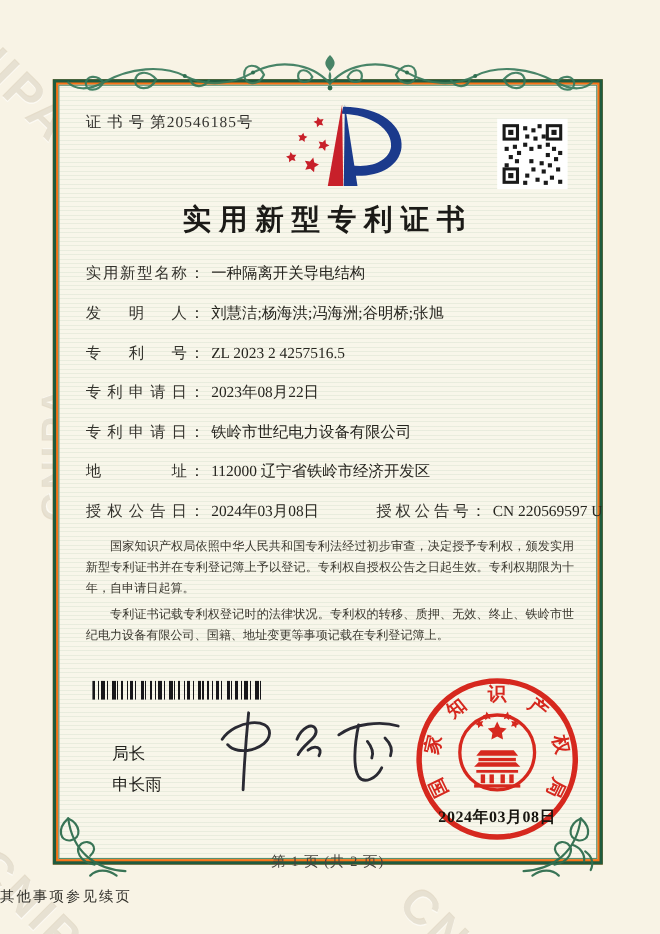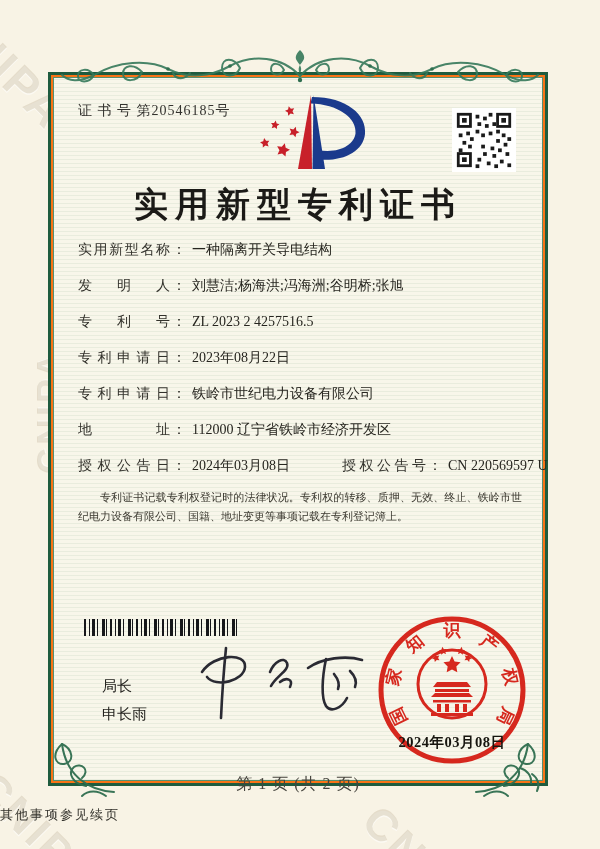--- a/index.html
+++ b/index.html
@@ -55,21 +55,21 @@
   
   .cert-no{
     position:absolute;left:24px;top:24px;
     font-size:14px;letter-spacing:1px;color:#33322e;
   }
   .logo{position:absolute;left:200px;top:12px;}
   .qr{position:absolute;left:398px;top:30px;background:#fff;padding:3px;}
 
   .title{
     position:absolute;left:0;top:104px;width:100%;
-    text-align:center;font-size:34px;font-weight:bold;
+    text-align:center;font-size:26px;font-weight:bold;
     letter-spacing:7px;color:#1b1a17;
   }
 
   
   .fields{position:absolute;left:24px;top:162px;right:18px;font-size:14px;color:#26251f;}
   .frow{display:flex;align-items:center;margin-bottom:16px;line-height:20px;}
   .flab{width:92px;flex:none;text-align:justify;text-align-last:justify;color:#33322c;}
   .fsep{flex:none;margin:0 6px 0 2px;}
   .fval{white-space:nowrap;}
   .fval-grant{width:136px;flex:none;}
@@ -109,21 +109,21 @@
   .seal text{
     font-family:"Liberation Serif","DejaVu Serif",serif;
     font-weight:bold;
   }
   .seal .arc-char{font-size:17px;fill:#d6281e;}
   .seal-date{font-size:14.5px;fill:#17150f;letter-spacing:0.5px;}
 
   
   .pageno{
     position:absolute;left:0;top:696px;width:100%;text-align:center;
-    font-size:16px;color:#45443d;letter-spacing:1px;
+    font-size:13px;color:#45443d;letter-spacing:1px;
   }
   .foot-note{
     position:absolute;left:0;top:806px;width:100%;text-align:left;
     font-size:13px;color:#33322c;letter-spacing:2px;z-index:2;
   }
 </style>
 </head>
 <body>
 
 <svg width="0" height="0" style="position:absolute">
@@ -284,20 +284,21 @@
           <span class="flab">授权公告日</span>
           <span class="fsep">：</span>
           <span class="fval fval-grant">2024年03月08日</span>
           <span class="flab2">授权公告号</span>
           <span class="fsep">：</span>
           <span class="fval">CN 220569597 U</span>
         </div>
       </div>
 
       <div class="body-text">
+        <p>国家知识产权局依照中华人民共和国专利法经过初步审查，决定授予专利权，颁发实用新型专利证书并在专利登记簿上予以登记。专利权自授权公告之日起生效。专利权期限为十年，自申请日起算。</p>
         <p>专利证书记载专利权登记时的法律状况。专利权的转移、质押、无效、终止、铁岭市世纪电力设备有限公司、国籍、地址变更等事项记载在专利登记簿上。</p>
       </div>
 
       <div class="barcode"></div>
 
       <div class="signer">
         <div>局长</div>
         <div>申长雨</div>
       </div>
 

